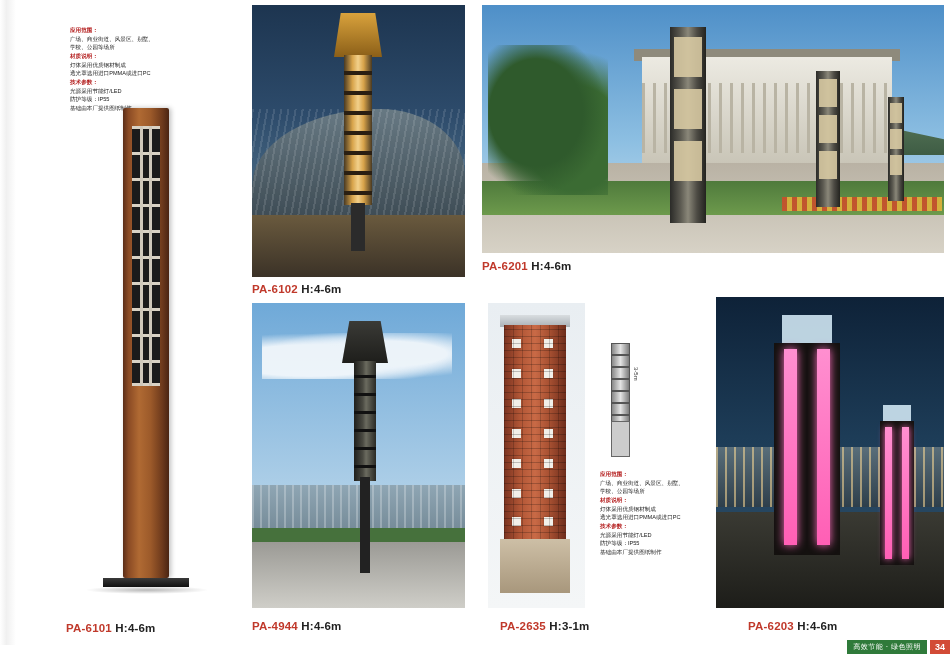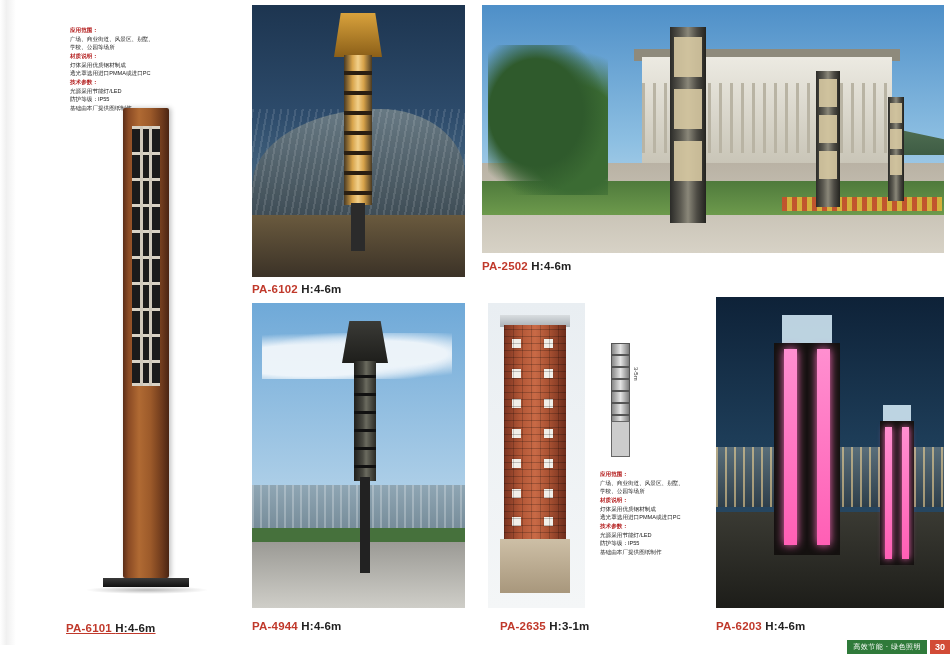--- a/index.html
+++ b/index.html
@@ -161,26 +161,26 @@
   .tower6203 .bodyk{position:absolute;left:10px;top:28px;width:66px;height:212px;background:#14110f;}
   .tower6203 .pink{position:absolute;top:34px;width:13px;height:196px;
     background:linear-gradient(180deg,#ff8fd0,#ff5fb5);box-shadow:0 0 10px #ff6fc0;}
   .tower2{position:absolute;left:158px;top:108px;width:46px;height:160px;}
   .tower2 .cap{position:absolute;left:9px;top:0;width:28px;height:18px;background:#cfe6f2;opacity:.9;}
   .tower2 .bodyk{position:absolute;left:6px;top:16px;width:34px;height:144px;background:#14110f;}
   .tower2 .pink{position:absolute;top:22px;width:7px;height:132px;
     background:linear-gradient(180deg,#ff8fd0,#ff5fb5);box-shadow:0 0 7px #ff6fc0;}
 
   
-  #cap6101{left:66px;top:622px;text-decoration:underline;}
+  #cap6101{left:66px;top:622px;}
   #cap6102{left:252px;top:283px;}
   #cap6201{left:482px;top:260px;}
   #cap6103{left:252px;top:620px;}
   #cap6202{left:500px;top:620px;}
-  #cap6203{left:716px;top:620px;}
+  #cap6203{left:748px;top:620px;}
 
   
   #spec-left{left:70px;top:26px;}
   #spec-right{left:600px;top:470px;}
 
   
   .foot{position:absolute;bottom:5px;height:14px;display:flex;align-items:center;}
   #foot-left{left:0;width:190px;}
   #foot-right{right:0;width:190px;justify-content:flex-end;}
   .pgnum{
@@ -284,21 +284,21 @@
         <i style="top:44px;height:28px"></i>
         <i style="top:80px;height:28px"></i>
     </div>
     <div class="col6201" style="left:406px;top:92px;width:16px;height:104px;">
       <i style="top:6px;height:20px"></i>
         <i style="top:32px;height:20px"></i>
         <i style="top:58px;height:20px"></i>
     </div>
   </div>
   <div class="abs cap" id="cap6201">
-    <span>PA-2502</span>
+    <span>PA-6201</span>
     <span class="h">H:4-6m</span>
   </div>
 
   <div class="photo" id="p6103">
     <div class="sky6103"></div>
     <div class="cloud6103"></div>
     <div class="city6103"></div>
     <div class="hedge6103"></div>
     <div class="road6103"></div>
     <div class="lamp6103">
@@ -388,16 +388,16 @@
       <div class="pink" style="left:28px"></div>
     </div>
   </div>
   <div class="abs cap" id="cap6203">
     <span>PA-6203</span>
     <span class="h">H:4-6m</span>
   </div>
 
   <div class="foot" id="foot-right">
     <span class="foottxt">高效节能 · 绿色照明</span>
-    <span class="pgnum">30</span>
+    <span class="pgnum">34</span>
   </div>
 
 </div>
 
 </body></html>

